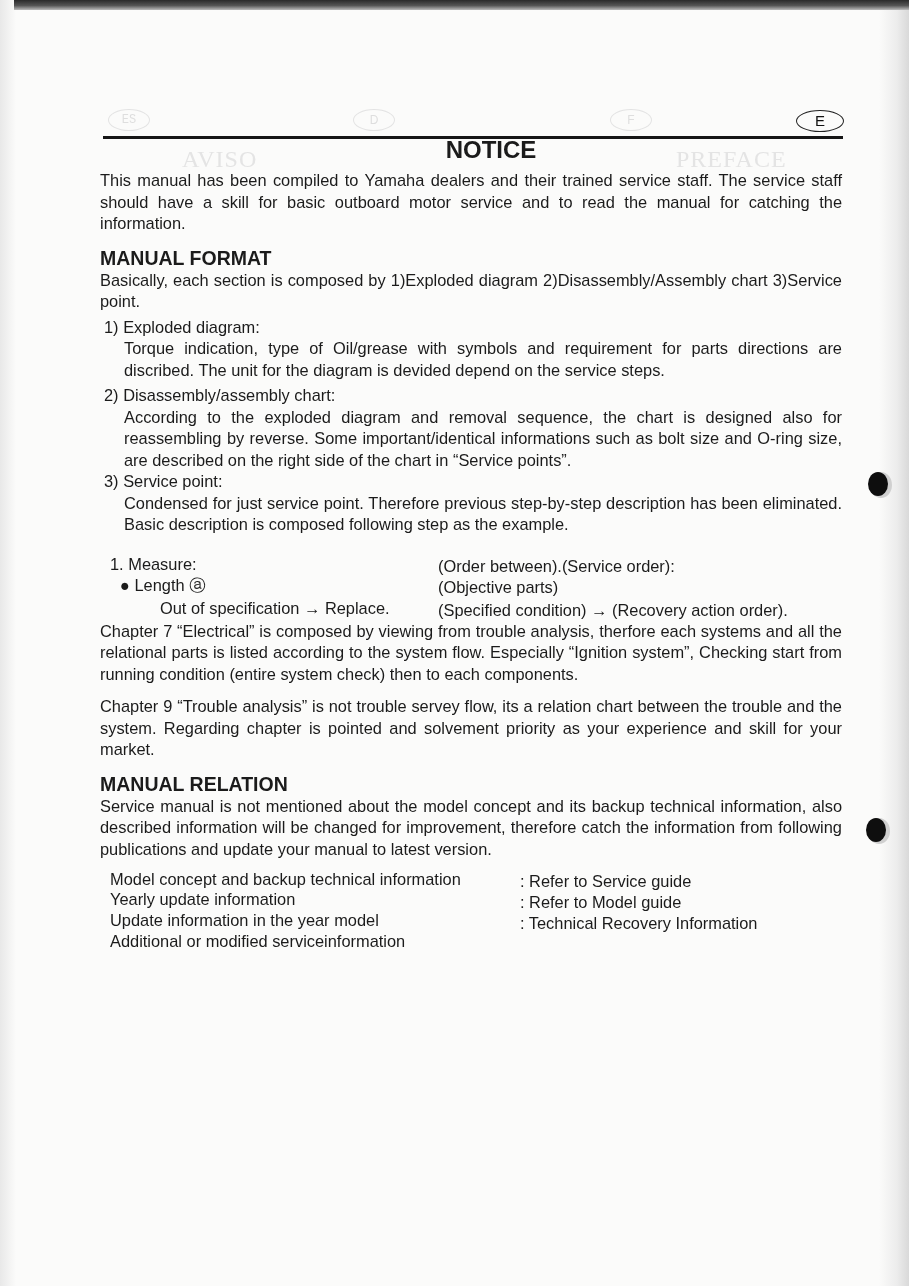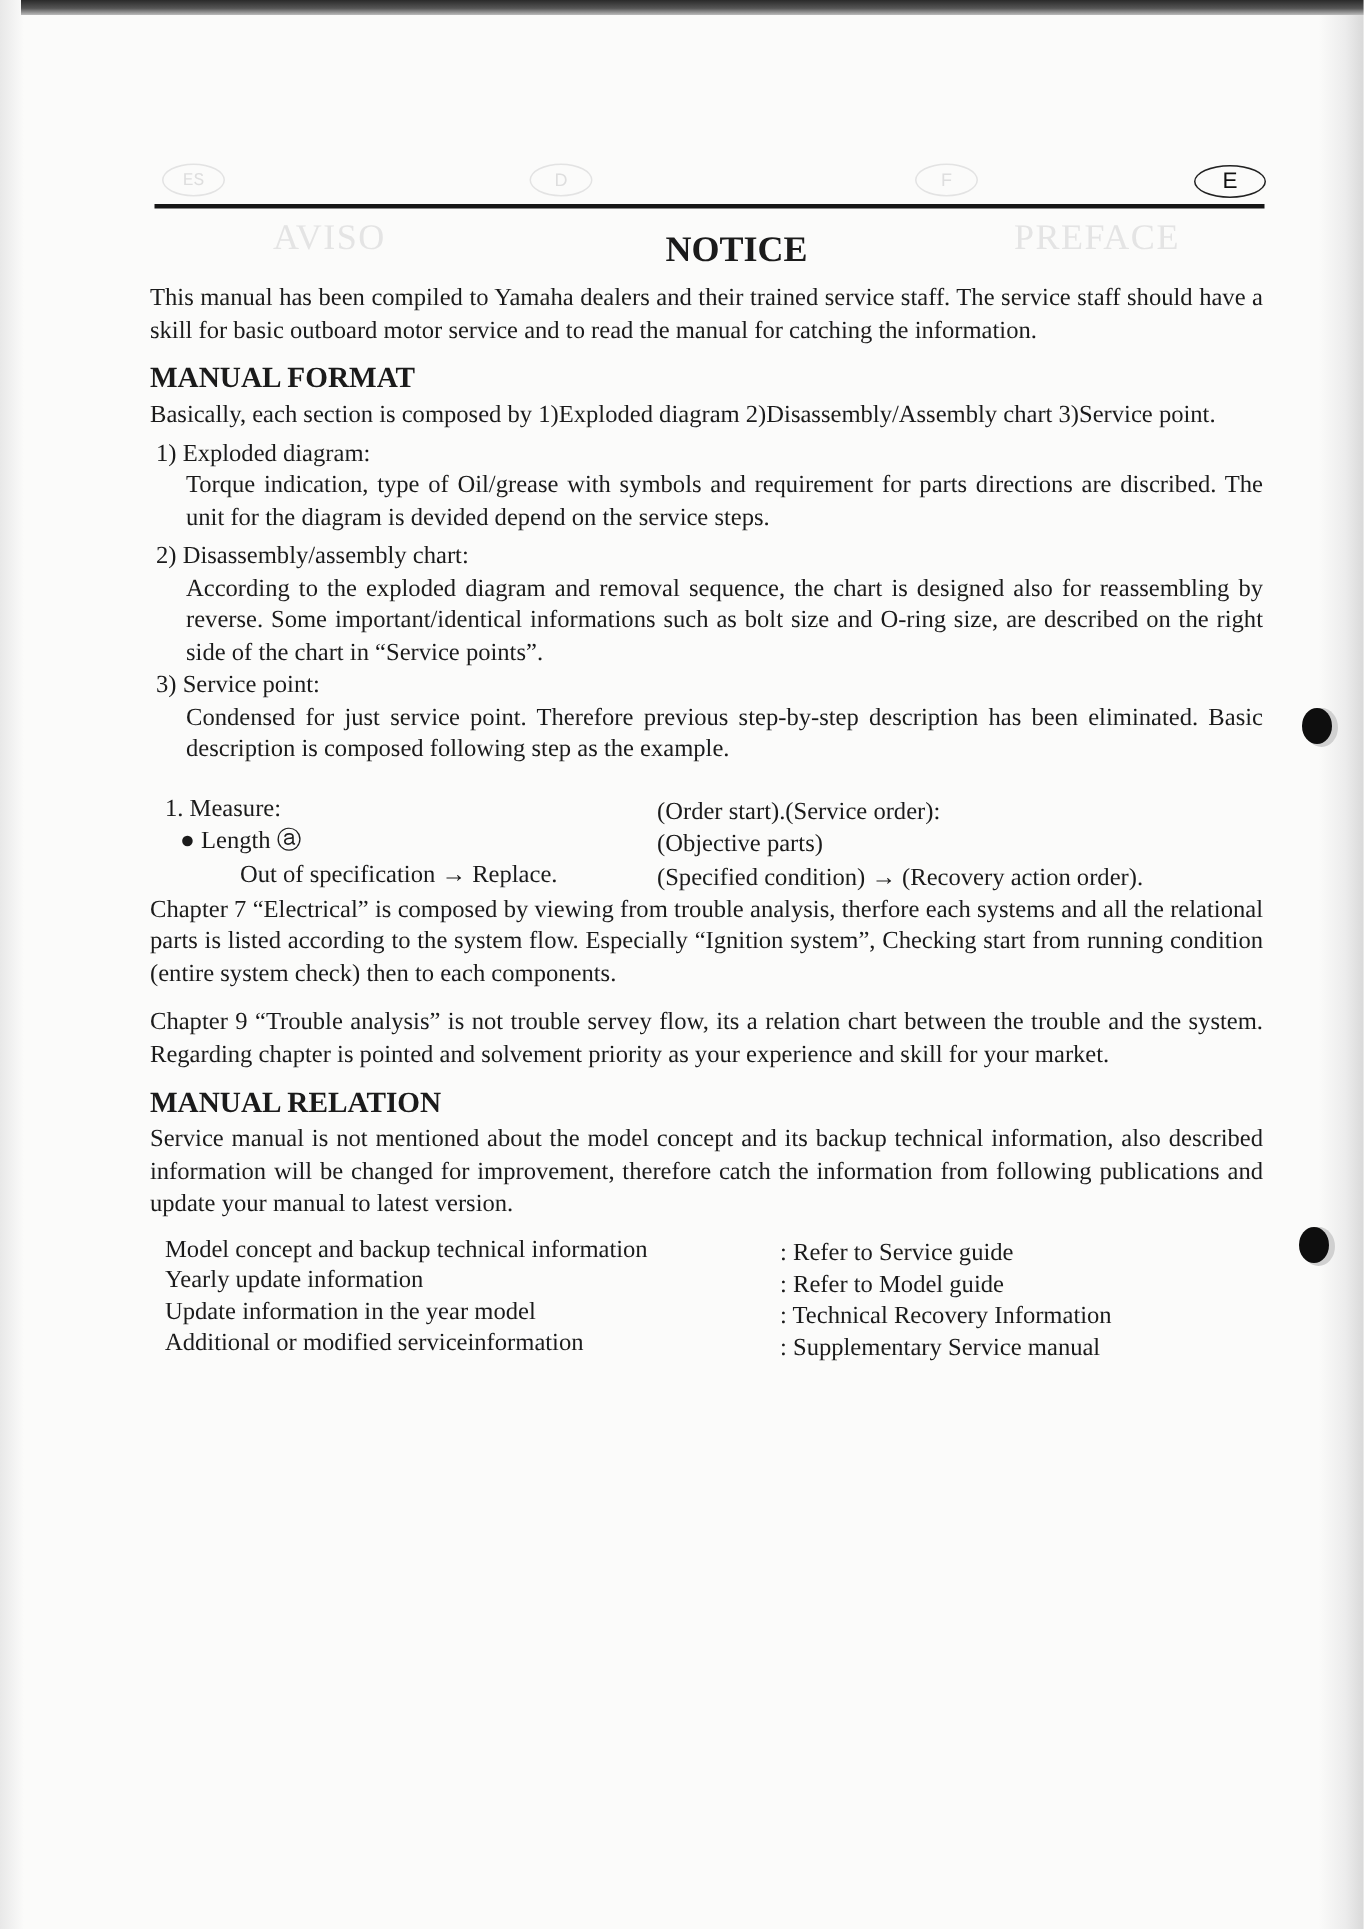--- a/index.html
+++ b/index.html
@@ -38,22 +38,22 @@
   }
   .header-rule {
     position: absolute; left: 103px; top: 136px; width: 740px; height: 3px;
     background: #161616;
   }
   .ghost {
     position: absolute; color: #e4e4e4; font-family: "Liberation Serif", serif;
     font-size: 24px; letter-spacing: 1px;
   }
   .content {
-    position: absolute; left: 100px; top: 153px; width: 742px;
-    font-size: 16.4px; line-height: 21.5px; font-family: Liberation Serif, serif;
+    position: absolute; left: 100px; top: 136px; width: 742px;
+    font-size: 16.4px; line-height: 21.5px;
   }
   .title {
     text-align: center; font-weight: bold; font-size: 24px; line-height: 28px;
     margin: 0 0 6px 40px;
   }
   .just { text-align: justify; text-align-last: left; margin: 0; }
   .h2 { font-weight: bold; font-size: 19.5px; line-height: 24px; margin: 0; }
   .mt { margin-top: 11px; }
   .item-head { padding-left: 4px; margin-top: 4px; }
   .item-body { padding-left: 24px; text-align: justify; text-align-last: left; }
@@ -93,36 +93,35 @@
   <div class="item-body">Torque indication, type of Oil/grease with symbols and requirement for parts directions are discribed. The unit for the diagram is devided depend on the service steps.</div>
 
   <div class="item-head">2) Disassembly/assembly chart:</div>
   <div class="item-body">According to the exploded diagram and removal sequence, the chart is designed also for reassembling by reverse. Some important/identical informations such as bolt size and O-ring size, are described on the right side of the chart in “Service points”.</div>
 
   <div class="item-head" style="margin-top:0">3) Service point:</div>
   <div class="item-body">Condensed for just service point. Therefore previous step-by-step description has been eliminated. Basic description is composed following step as the example.</div>
 
   <div class="ex">
     <span style="left:10px; top:0;">1. Measure:</span>
-    <span style="left:338px; top:2px;">(Order start).(Service order):</span>
+    <span style="left:338px; top:2px;">(Order between).(Service order):</span>
     <span style="left:20px; top:21px;">● Length ⓐ</span>
     <span style="left:338px; top:23px;">(Objective parts)</span>
     <span style="left:338px; top:46px;">(Specified condition) → (Recovery action order).</span>
     <span style="left:60px; top:44px;">Out of specification → Replace.</span>
   </div>
 
   <p class="just">Chapter 7 “Electrical” is composed by viewing from trouble analysis, therfore each systems and all the relational parts is listed according to the system flow. Especially “Ignition system”, Checking start from running condition (entire system check) then to each components.</p>
   <p class="just mt">Chapter 9 “Trouble analysis” is not trouble servey flow, its a relation chart between the trouble and the system. Regarding chapter is pointed and solvement priority as your experience and skill for your market.</p>
 
   <div class="h2 mt">MANUAL RELATION</div>
   <p class="just">Service manual is not mentioned about the model concept and its backup technical information, also described information will be changed for improvement, therefore catch the information from following publications and update your manual to latest version.</p>
 
   <div class="pubs">
     <span class="l" style="top:0;">Model concept and backup technical information</span>
     <span class="r" style="top:2px;">: Refer to Service guide</span>
     <span class="l" style="top:20px;">Yearly update information</span>
     <span class="r" style="top:23px;">: Refer to Model guide</span>
     <span class="l" style="top:41px;">Update information in the year model</span>
     <span class="r" style="top:44px;">: Technical Recovery Information</span>
     <span class="l" style="top:62px;">Additional or modified serviceinformation</span>
-    <span class="r" style="top:65px;">: Supplementary Service manual</span>
   </div>
 </div>
 
 </body></html>

